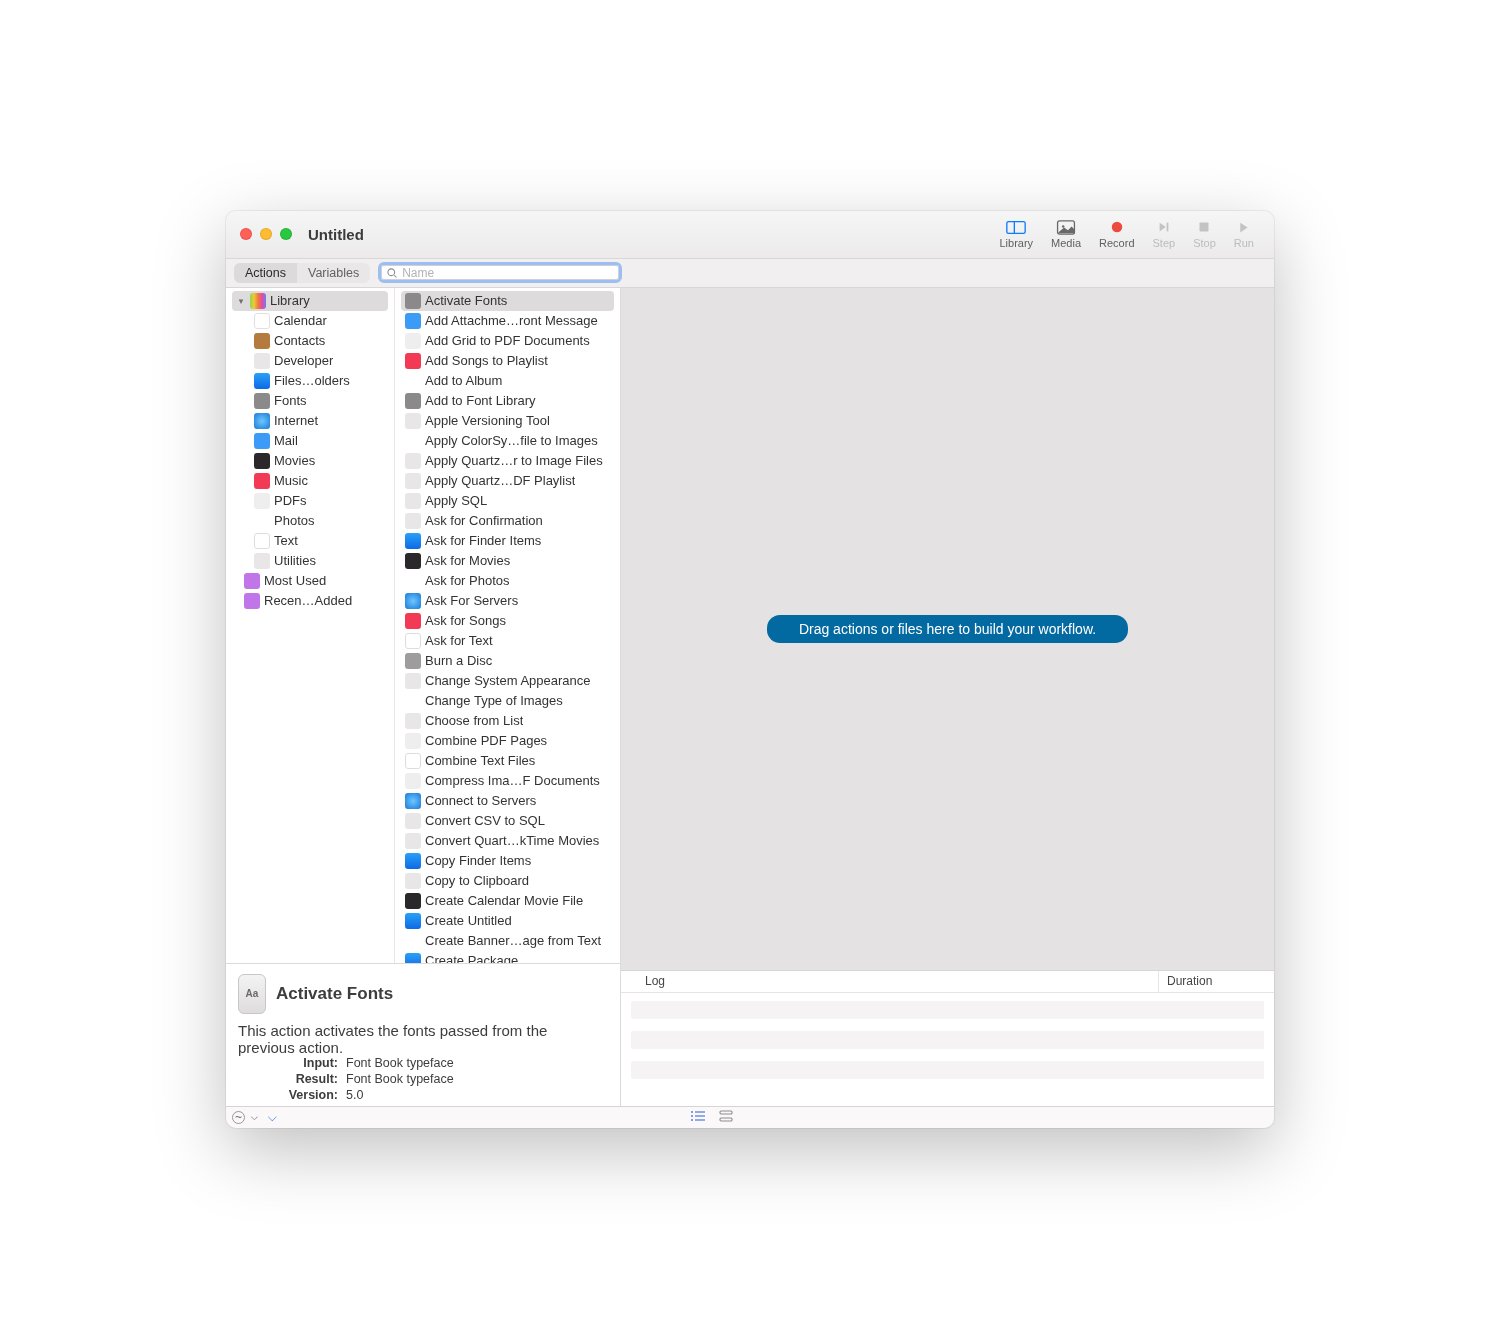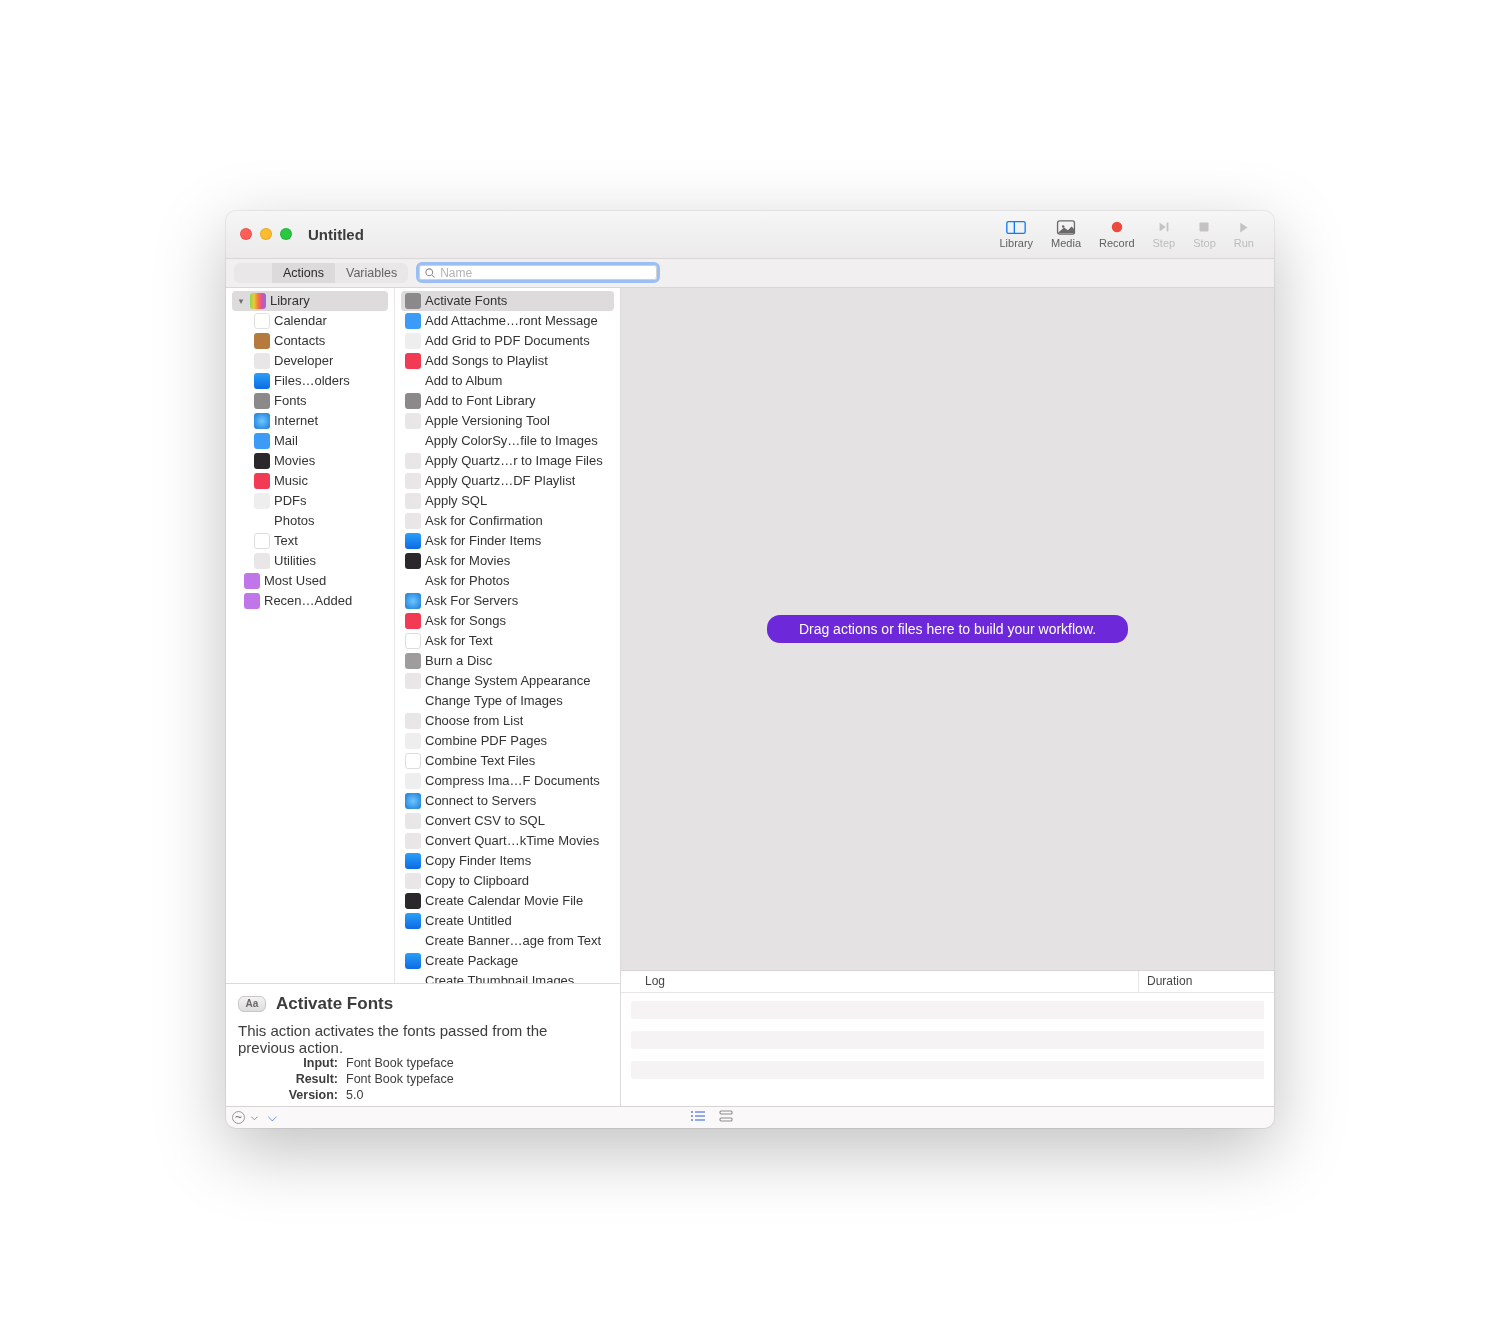--- a/index.html
+++ b/index.html
@@ -49,21 +49,21 @@
   height: 29px;
   background: #f1eff0;
   border-bottom: 1px solid #d8d6d6;
   display: flex;
   align-items: center;
   padding: 0 8px;
   gap: 8px;
 }
 .seg { display: flex; background: #e9e7e8; border-radius: 6px; overflow:hidden; }
 .seg-item { padding: 3px 11px; font-size: 12.5px; color: #636363; cursor:pointer; }
-.seg-item.active { background: #dcdadb; color: #2a2a2a; margin-left: 38px; }
+.seg-item.active { background: #dcdadb; color: #2a2a2a; }
 .search {
   flex: 0 0 244px;
   height: 21px;
   border: 3px solid #9bbff3;
   border-radius: 6px;
   background: #fff;
   display: flex; align-items: center; padding: 0 5px;
   box-shadow: inset 0 0 0 1px #d1cfd0;
   gap:4px;
 }
@@ -77,33 +77,33 @@
 .col1 { width: 168px; padding: 3px 6px; }
 .col2 { flex: 1; padding: 3px 6px; border-left: 1px solid #e8e6e7; }
 .row { display: flex; align-items: center; height: 20px; border-radius: 4px; padding: 0 4px; gap: 4px; cursor:pointer; white-space:nowrap; overflow:hidden; text-overflow:ellipsis; font-size:13px; color:#333; }
 .row.sel { background: #dddbdc; }
 .row .disclosure { width: 10px; height: 10px; display:flex; align-items:center; justify-content:center; color:#6f6f6f; font-size:9px; }
 .row .icon { width: 16px; height: 16px; border-radius: 3px; display:flex; align-items:center; justify-content:center; font-size:10px; flex-shrink:0; }
 .row .label { overflow:hidden; text-overflow:ellipsis; white-space:nowrap; }
 .indent { width: 14px; flex-shrink:0; }
 .desc-panel { border-top: 1px solid #dcdadb; padding: 10px 12px 4px 12px; font-size: 13px; color:#3d3d3d; background:#fff; }
 .desc-head { display:flex; align-items:center; gap:10px; margin-bottom:8px; }
-.desc-head .big-icon { width: 28px; height:16px; background: linear-gradient(#f4f3f4,#dedcdd); border-radius:6px; border:1px solid #c8c6c7; display:flex; align-items:center; justify-content:center; font-size:10px; color:#6a686a; font-weight:bold; }
+.desc-head .big-icon { width: 28px; height:40px; background: linear-gradient(#f4f3f4,#dedcdd); border-radius:6px; border:1px solid #c8c6c7; display:flex; align-items:center; justify-content:center; font-size:10px; color:#6a686a; font-weight:bold; }
 .desc-head h2 { font-size: 17px; font-weight: 700; }
 .desc-text { font-size: 15px; }
 .desc-kv { display: grid; grid-template-columns: 100px auto; gap: 2px 8px; font-size: 12.5px; }
 .desc-kv .k { text-align: right; font-weight: 600; }
 .right { flex: 1; display: flex; flex-direction: column; }
 .workflow-canvas { flex: 1; background: #e4e2e3; display:flex; align-items:center; justify-content:center; position:relative; }
-.drop-hint { background: #6d28d9; color:#fff; font-size:14px; padding: 6px 32px; border-radius: 13px; }
+.drop-hint { background: #0369a1; color:#fff; font-size:14px; padding: 6px 32px; border-radius: 13px; }
 .log-panel { height: 136px; border-top: 1px solid #d7d5d6; background:#fff; display:flex; flex-direction:column; }
 .log-header { height: 22px; display:flex; border-bottom:1px solid #e6e4e5; font-size:12px; color:#454545; }
 .log-h { padding: 3px 8px; }
 .log-h.log { flex: 1; padding-left: 24px; }
-.log-h.dur { width: 136px; border-left:1px solid #e6e4e5; }
+.log-h.dur { width: 116px; border-left:1px solid #e6e4e5; }
 .log-body { flex:1; padding: 8px 10px; display:flex; flex-direction:column; gap:12px; overflow:hidden; }
 .log-stripe { height: 18px; display:flex; }
 .log-stripe .a { flex:1; background:#f5f3f4; border-radius:3px 0 0 3px; }
 .log-stripe .b { width:112px; background:#f5f3f4; margin-left:-1px; }
 .statusbar { height: 22px; border-top: 1px solid #d6d4d5; background:#faf8f9; display:flex; align-items:center; padding: 0 6px; gap:8px; }
 .sb-left { display:flex; gap:6px; align-items:center; color:#6a686a; }
 .sb-right { margin-left: 406px; display:flex; gap:14px; color:#6b86f2; }
 
 .icn { font-family: -apple-system; }
 .icn-generic { background:#9e9c9d; color:#fff; }

